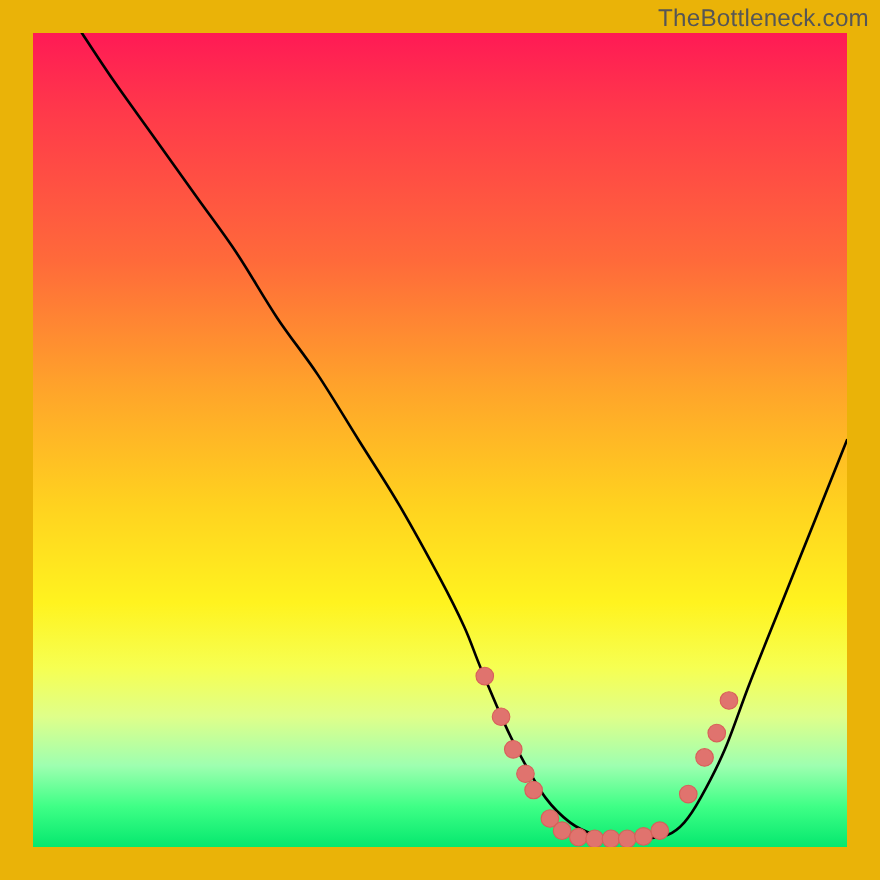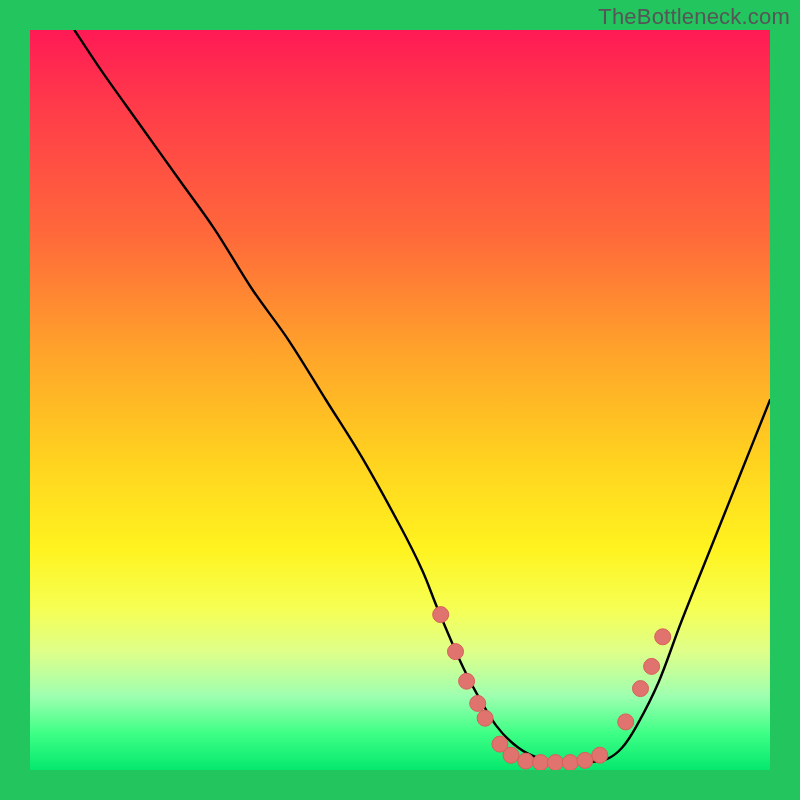--- a/index.html
+++ b/index.html
@@ -9,21 +9,21 @@
     height: 800px;
     background: #000;
     overflow: hidden;
   }
   .frame {
     position: absolute;
     left: 0;
     top: 0;
     width: 800px;
     height: 800px;
-    background: #22c55e;
+    background: #eab308;
   }
   .plot {
     position: absolute;
     left: 30px;
     top: 30px;
     width: 740px;
     height: 740px;
     
     background: linear-gradient(
       to bottom,

